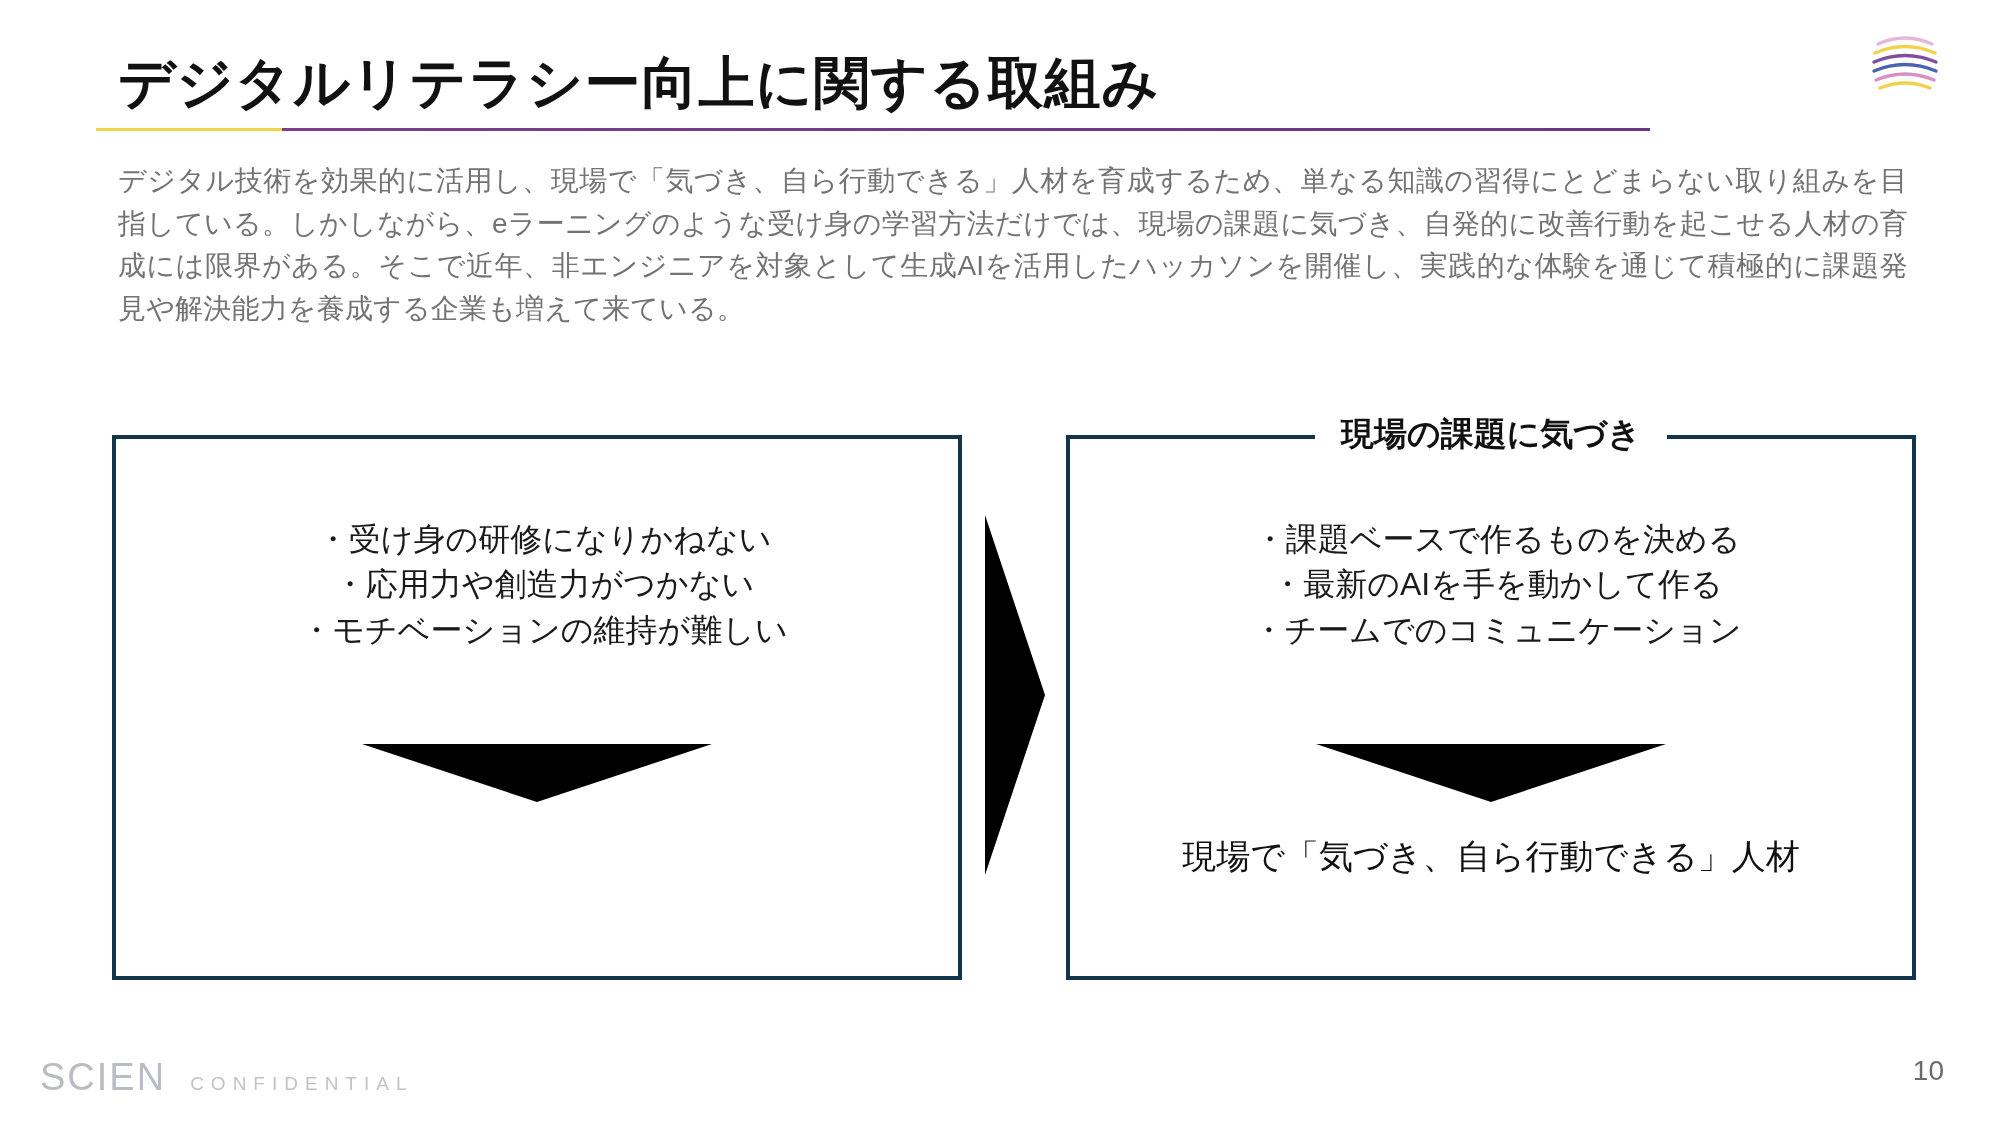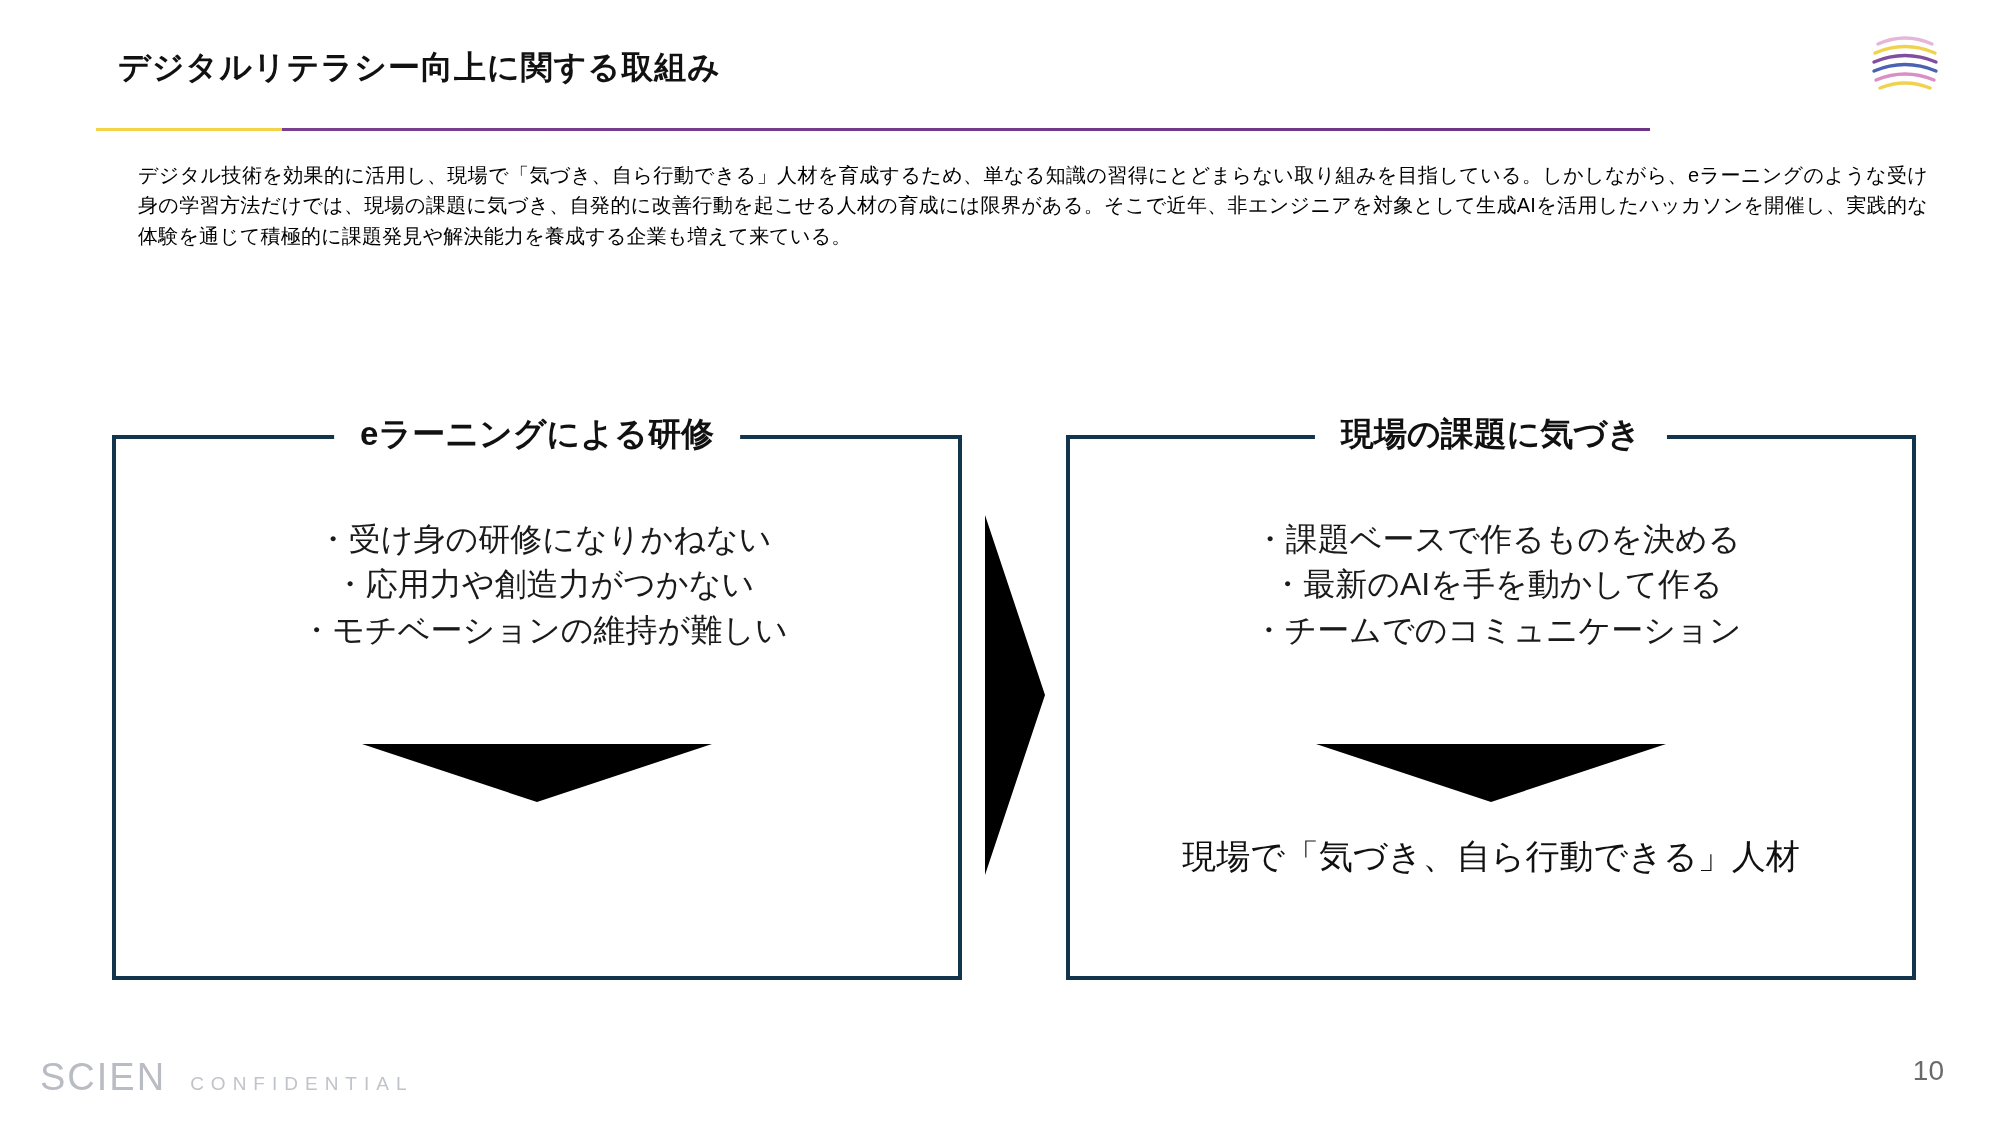--- a/index.html
+++ b/index.html
@@ -14,21 +14,21 @@
     color: #1a1a1a;
     position: relative;
     overflow: hidden;
   }
 
   
   #slide-title {
     position: absolute;
     left: 118px;
     top: 46px;
-    font-size: 32px;
+    font-size: 56px;
     font-weight: bold;
     letter-spacing: 1px;
     color: #111111;
     white-space: nowrap;
   }
   #title-rule {
     position: absolute;
     left: 96px;
     top: 128px;
     width: 1554px;
@@ -44,26 +44,25 @@
     width: 82px;
     height: 82px;
   }
 
   
   #intro-paragraph {
     position: absolute;
     left: 118px;
     top: 160px;
     width: 1790px;
-    font-size: 20px;
+    font-size: 28px;
     line-height: 1.52;
-    color: #000000;
+    color: #737373;
     letter-spacing: 0.2px;
     text-align: justify;
-    margin-left: 20px;
   }
 
   
   .panel {
     position: absolute;
     top: 435px;
     width: 850px;
     height: 545px;
     border: 4px solid #12344d;
     box-sizing: border-box;
@@ -180,21 +179,20 @@
       <path d="M12 58 Q41 46 70 58" stroke="#d98fc4"></path>
       <path d="M16 66 Q41 56 66 66" stroke="#f0d24f"></path>
     </g>
     <ellipse cx="41" cy="41" rx="31" ry="36" fill="none" stroke="#ffffff" stroke-width="0"></ellipse>
   </svg>
 </div>
 
 <div id="intro-paragraph">デジタル技術を効果的に活用し、現場で「気づき、自ら行動できる」人材を育成するため、単なる知識の習得にとどまらない取り組みを目指している。しかしながら、eラーニングのような受け身の学習方法だけでは、現場の課題に気づき、自発的に改善行動を起こせる人材の育成には限界がある。そこで近年、非エンジニアを対象として生成AIを活用したハッカソンを開催し、実践的な体験を通じて積極的に課題発見や解決能力を養成する企業も増えて来ている。</div>
 
 <div class="panel" id="panel-left">
-  <div class="panel-heading">eラーニングによる研修</div>
   <div class="panel-bullets">
     <span class="bullet-line">・受け身の研修になりかねない</span>
     <span class="bullet-line">・応用力や創造力がつかない</span>
     <span class="bullet-line">・モチベーションの維持が難しい</span>
   </div>
   <div class="down-arrow"></div>
 </div>
 
 <div id="middle-arrow"></div>
 

